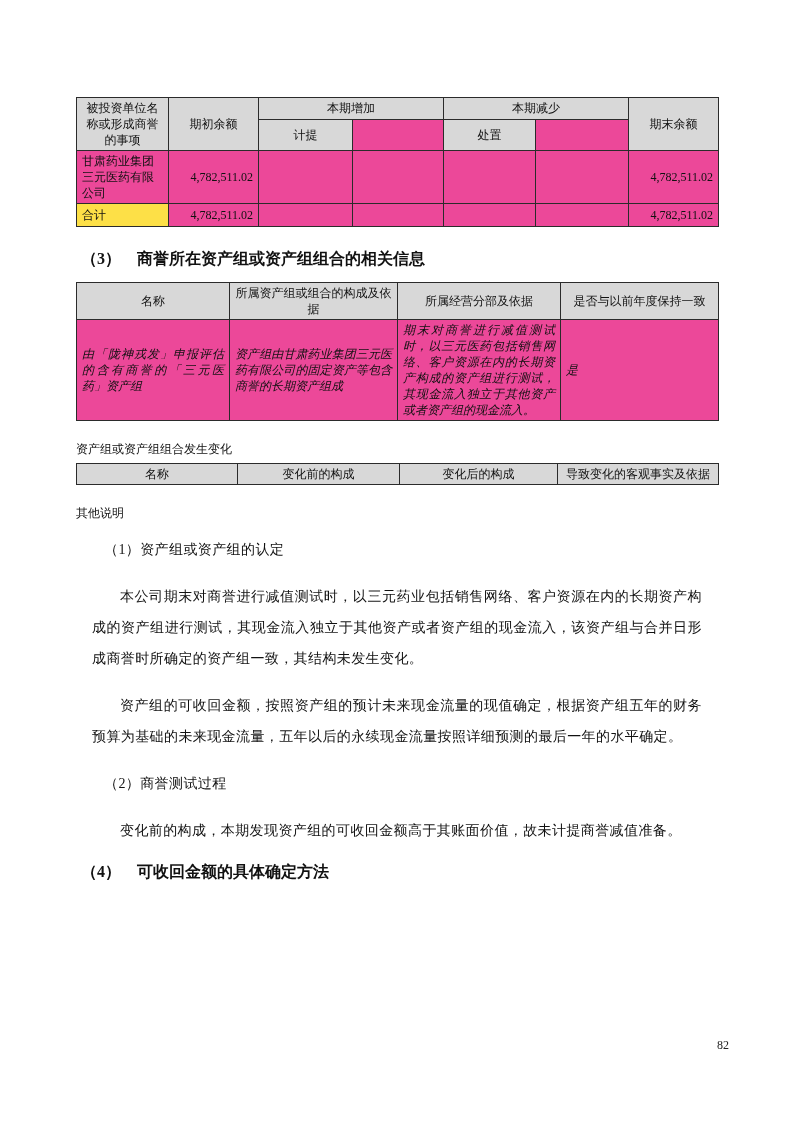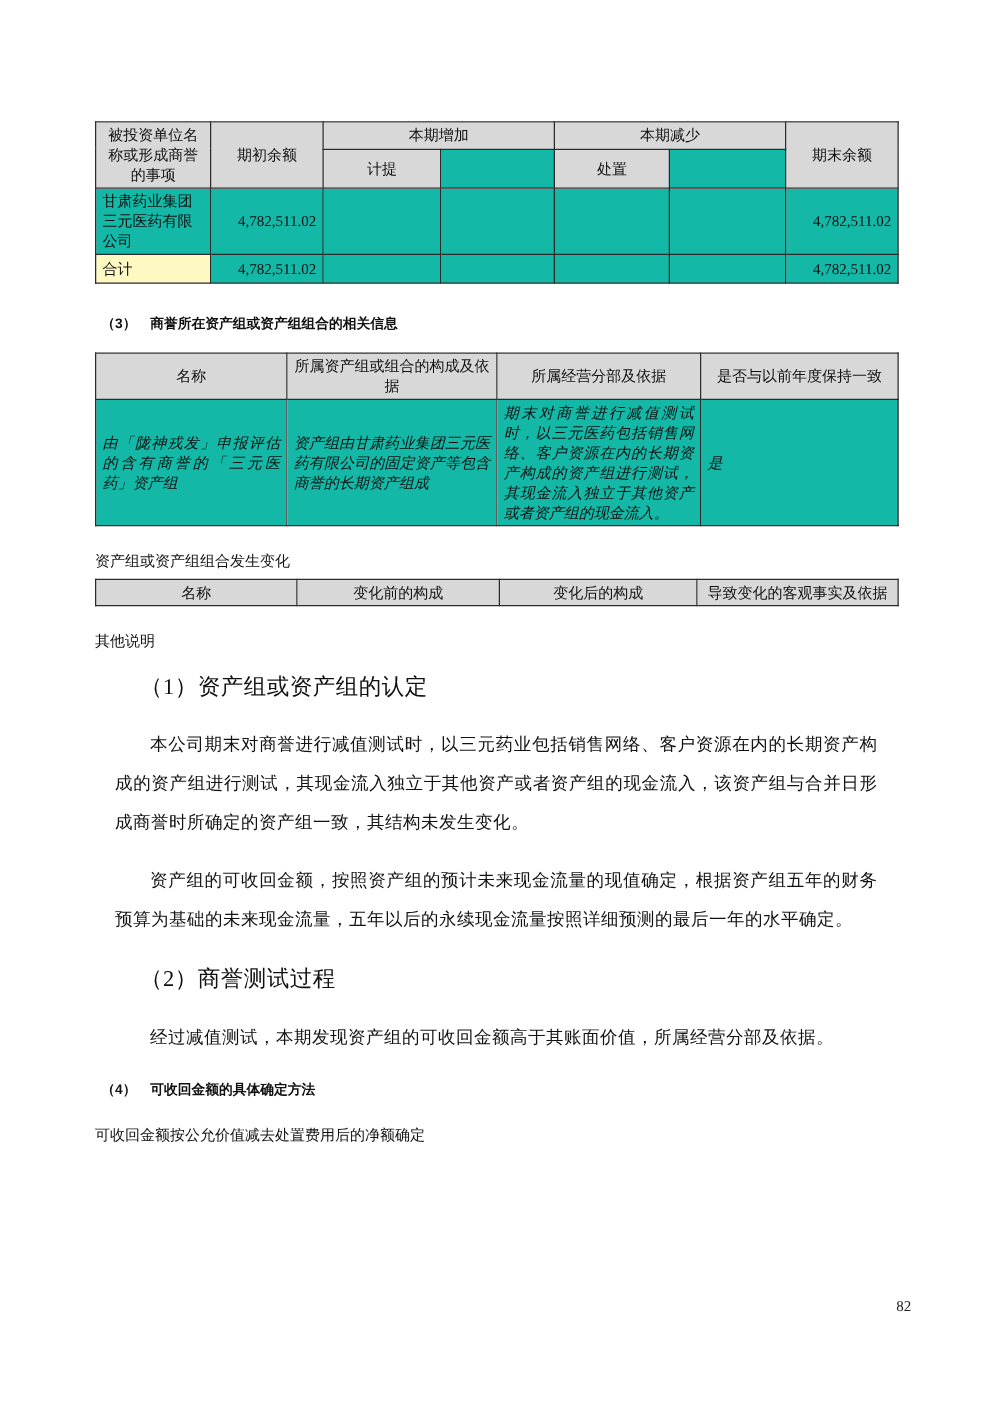--- a/index.html
+++ b/index.html
@@ -24,35 +24,35 @@
   }
   table, th, td { border: 1px solid #2b2b2b; }
   table { border-width: 1.5px; padding-left: 40px; }
   th, td { padding: 2px 5px; overflow: hidden; }
   th {
     background: #d8d8d8;
     font-weight: normal;
     text-align: center;
     vertical-align: middle;
   }
-  td { background: #14b8a6; vertical-align: middle; }
+  td { background: #ec4899; vertical-align: middle; }
   td.num { text-align: right; }
   td.name { text-align: left; }
-  td.gray { background: #fef9c3; }
+  td.gray { background: #fde047; }
   .t1-hr1 { height: 17px; }
   .t1-hr2 { height: 30px; }
   .t1-row1 { height: 51px; }
   .t1-row2 { height: 23px; }
   .t2-head { height: 34px; }
   .t2-body td { vertical-align: middle; text-align: justify; font-style: italic; }
   .t3-head { height: 20px; }
   .sec-heading {
-    font-family: Liberation Sans, sans-serif;
+    font-family: Liberation Serif, serif;
     font-weight: bold;
-    font-size: 11px;
+    font-size: 16px;
     line-height: 20px;
     margin: 22px 0 0 5px;
   }
   .sec-heading.h4 { margin-top: 6px; }
   .small-note {
     font-size: 12px;
     line-height: 17px;
     margin-top: 20px;
   }
   .tbl-m { margin-top: 13px; }
@@ -63,21 +63,21 @@
   }
   .para {
     font-size: 14px;
     line-height: 31px;
     letter-spacing: 0.4px;
     text-align: justify;
     text-indent: 2em;
     margin: 16px;
   }
   .para-heading {
-    font-size: 18px;
+    font-size: 14px;
     line-height: 31px;
     letter-spacing: 0.4px;
     text-indent: 2em;
     margin: 0;
   }
   .note-line { margin-top: 18px; }
   .page-number {
     position: absolute;
     right: 64px;
     top: 1038px;
@@ -179,21 +179,20 @@
     </tbody>
   </table>
 
   <div class="small-note">其他说明</div>
 
   <div class="body-text">
     <p class="para-heading">（1）资产组或资产组的认定</p>
     <p class="para">本公司期末对商誉进行减值测试时，以三元药业包括销售网络、客户资源在内的长期资产构成的资产组进行测试，其现金流入独立于其他资产或者资产组的现金流入，该资产组与合并日形成商誉时所确定的资产组一致，其结构未发生变化。</p>
     <p class="para">资产组的可收回金额，按照资产组的预计未来现金流量的现值确定，根据资产组五年的财务预算为基础的未来现金流量，五年以后的永续现金流量按照详细预测的最后一年的水平确定。</p>
     <p class="para-heading">（2）商誉测试过程</p>
-    <p class="para">经过减值测试，本期发现资产组的可收回金额高于其账面价值，所属经营分部及依据。</p>
+    <p class="para">变化前的构成，本期发现资产组的可收回金额高于其账面价值，故未计提商誉减值准备。</p>
   </div>
 
   <div class="sec-heading h4">（4）　可收回金额的具体确定方法</div>
-  <div class="small-note note-line">可收回金额按公允价值减去处置费用后的净额确定</div>
 
   <div class="page-number">82</div>
 
 </div>
 
 </body></html>

